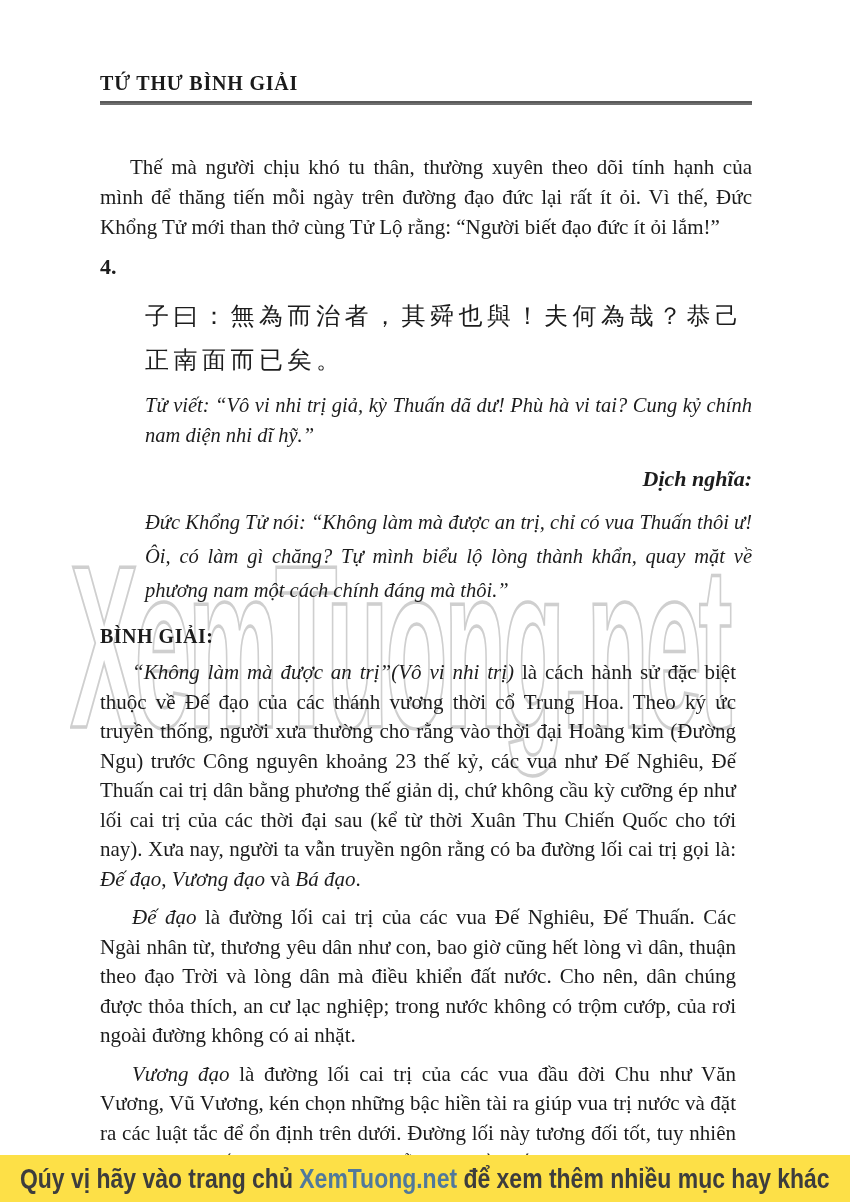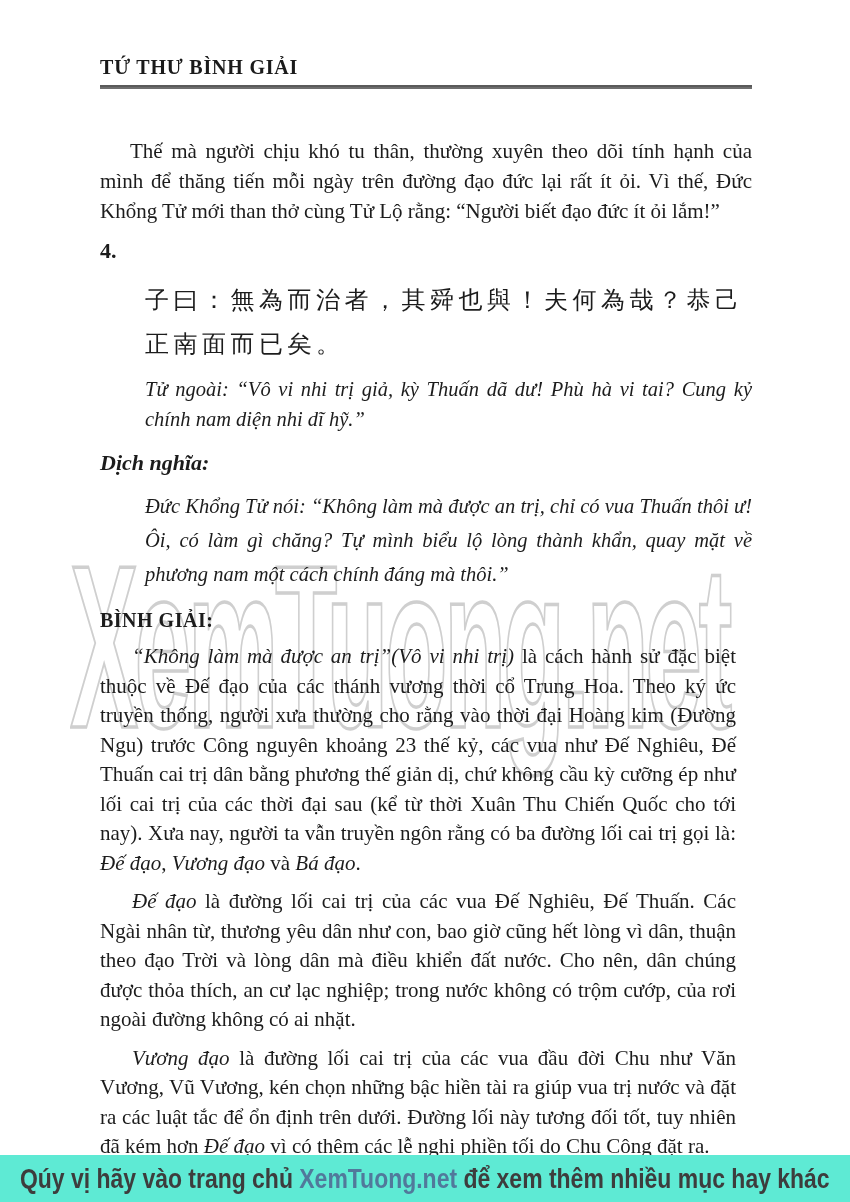--- a/index.html
+++ b/index.html
@@ -28,21 +28,21 @@
     -webkit-text-stroke: 3.5px #cfcfcf;
     transform: scaleX(0.44);
     transform-origin: 0 0;
     user-select: none;
   }
 
   
   .page-content {
     position: absolute; inset: 0;
     z-index: 2;
-    padding: 56px 98px 0 100px;
+    padding: 72px 98px 0 100px;
   }
 
   .book-title {
     font-size: 20px;
     font-weight: bold;
     letter-spacing: 0.8px;
     margin: 0 0 6px 0;
     color: #1a1a1a;
   }
   .header-rule {
@@ -80,20 +80,21 @@
     line-height: 30px;
     margin: 0 0 16px 45px;
     text-align: justify;
   }
 
   .dich-heading {
     font-size: 22px;
     font-weight: bold;
     font-style: italic;
     margin: 14px 0 13px 0;
+    text-align: right;
   }
   .dich-text {
     font-style: italic;
     font-size: 20.5px;
     line-height: 34px;
     margin: 0 0 18px 45px;
     text-align: justify;
   }
 
   .binh-heading {
@@ -108,21 +109,21 @@
     text-align: justify;
     text-indent: 32px;
     margin: 0 16px 9px 0;
   }
 
   
   .footer-bar {
     position: absolute;
     left: 0; right: 0; bottom: 0;
     height: 47px;
-    background: #5eead4;
+    background: #fde047;
     z-index: 3;
     display: flex;
     align-items: center;
     justify-content: center;
     font-family: "Liberation Sans", sans-serif;
     font-size: 28px;
     font-weight: bold;
     color: #3d3d3d;
   }
   .footer-inner {
@@ -141,21 +142,21 @@
 
   <div class="book-title">TỨ THƯ BÌNH GIẢI</div>
   <div class="header-rule"></div>
 
   <p class="body-par first-indent">Thế mà người chịu khó tu thân, thường xuyên theo dõi tính hạnh của mình để thăng tiến mỗi ngày trên đường đạo đức lại rất ít ỏi. Vì thế, Đức Khổng Tử mới than thở cùng Tử Lộ rằng: “Người biết đạo đức ít ỏi lắm!”</p>
 
   <div class="section-num">4.</div>
 
   <div class="chinese-quote">子曰：無為而治者，其舜也與！夫何為哉？恭己正南面而已矣。</div>
 
-  <p class="transliteration">Tử ngoài: “Vô vi nhi trị giả, kỳ Thuấn dã dư! Phù hà vi tai? Cung kỷ chính nam diện nhi dĩ hỹ.”</p>
+  <p class="transliteration">Tử viết: “Vô vi nhi trị giả, kỳ Thuấn dã dư! Phù hà vi tai? Cung kỷ chính nam diện nhi dĩ hỹ.”</p>
 
   <div class="dich-heading">Dịch nghĩa:</div>
   <p class="dich-text">Đức Khổng Tử nói: “Không làm mà được an trị, chỉ có vua Thuấn thôi ư! Ôi, có làm gì chăng? Tự mình biểu lộ lòng thành khẩn, quay mặt về phương nam một cách chính đáng mà thôi.”</p>
 
   <div class="binh-heading">BÌNH GIẢI:</div>
 
   <p class="binh-par"><i>“Không làm mà được an trị”(Vô vi nhi trị)</i><span> là cách hành sử đặc biệt thuộc về Đế đạo của các thánh vương thời cổ Trung Hoa. Theo ký ức truyền thống, người xưa thường cho rằng vào thời đại Hoàng kim (Đường Ngu) trước Công nguyên khoảng 23 thế kỷ, các vua như Đế Nghiêu, Đế Thuấn cai trị dân bằng phương thế giản dị, chứ không cầu kỳ cưỡng ép như lối cai trị của các thời đại sau (kể từ thời Xuân Thu Chiến Quốc cho tới nay). Xưa nay, người ta vẫn truyền ngôn rằng có ba đường lối cai trị gọi là: </span><i>Đế đạo</i><span>, </span><i>Vương đạo</i><span> và </span><i>Bá đạo</i><span>.</span></p>
   <p class="binh-par"><i>Đế đạo</i><span> là đường lối cai trị của các vua Đế Nghiêu, Đế Thuấn. Các Ngài nhân từ, thương yêu dân như con, bao giờ cũng hết lòng vì dân, thuận theo đạo Trời và lòng dân mà điều khiển đất nước. Cho nên, dân chúng được thỏa thích, an cư lạc nghiệp; trong nước không có trộm cướp, của rơi ngoài đường không có ai nhặt.</span></p>
   <p class="binh-par"><i>Vương đạo</i><span> là đường lối cai trị của các vua đầu đời Chu như Văn Vương, Vũ Vương, kén chọn những bậc hiền tài ra giúp vua trị nước và đặt ra các luật tắc để ổn định trên dưới. Đường lối này tương đối tốt, tuy nhiên đã kém hơn </span><i>Đế đạo</i><span> vì có thêm các lễ nghi phiền tối do Chu Công đặt ra.</span></p>
   <p class="binh-par"><i>Bá đạo</i><span> là đường lối cai trị của các công hầu từ thời </span><i>Ngũ Bá</i><span> (Tề Hoàn Công, Tống Tương Công, Tấn Văn Công, Tần Mục Công, Sở Trang Vương) trở về</span></p>

